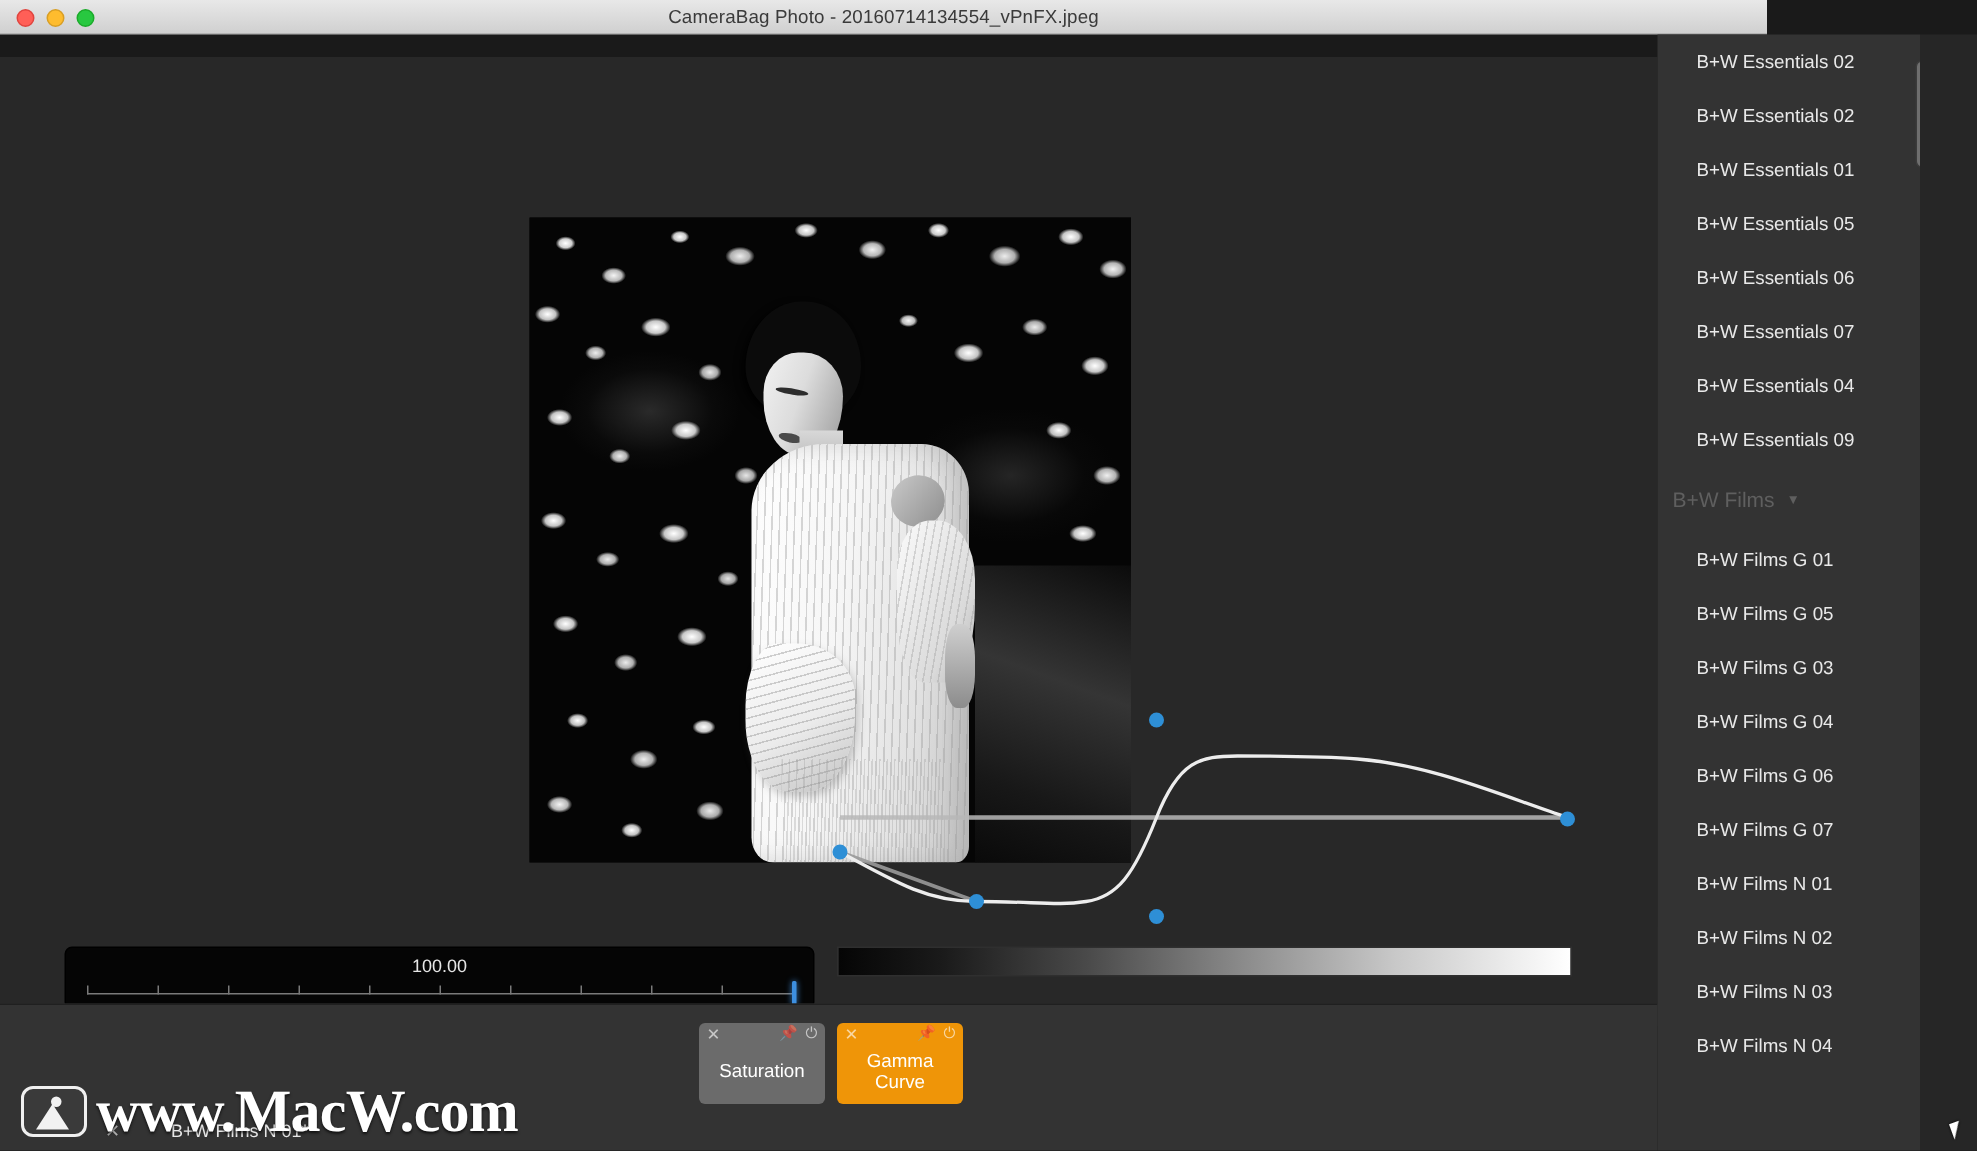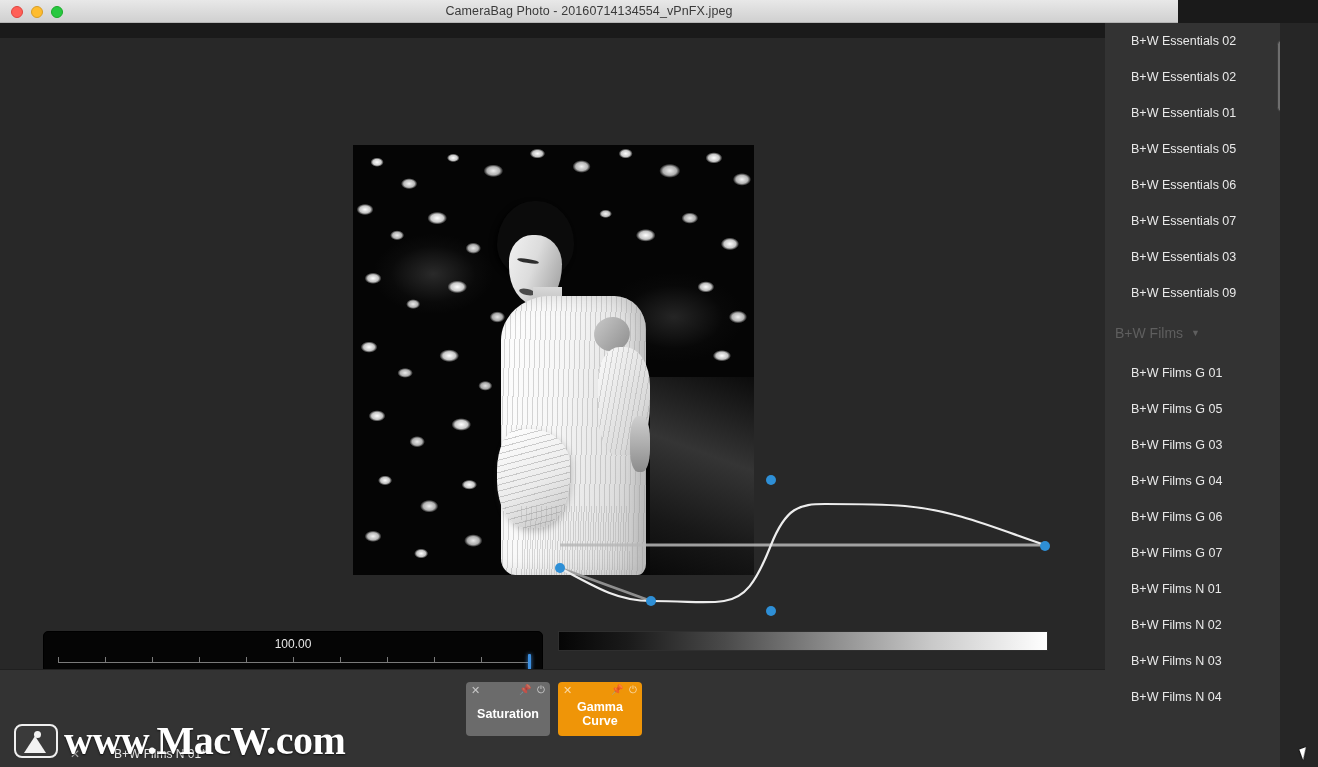--- a/index.html
+++ b/index.html
@@ -163,21 +163,21 @@
   .tile { position:relative; width:84px; height:54px; border-radius:4px;
     display:flex; align-items:center; justify-content:center; text-align:center;
     font-size:12.5px; line-height:14px; color:#fff; padding-top:10px; }
   .tile.gray   { background:#6b6b6b; }
   .tile.orange { background:#ef9508; }
   .tile .icons { position:absolute; left:0; top:0; width:100%; height:16px;
     display:flex; align-items:center; padding:0 5px; }
   .tile .ic { font-size:10px; color:rgba(255,255,255,.62); line-height:1; }
   .tile .ic.x { margin-right:auto; font-size:11px; }
   .tile .ic.pin { margin-right:5px; }
-  .tile-label { display:block;font-weight:bold; }
+  .tile-label { display:block; }
 
   
   #statusbar { position:absolute; left:0; bottom:0; width:1105px; height:26px;
     display:flex; align-items:center; padding-left:70px; gap:6px; }
   #status-x { font-size:12px; color:#b0b0b0; }
   #status-text { font-size:12px; color:#e8e8e8;margin-left:28px; }
   #watermark { position:absolute; left:14px; bottom:6px; display:flex; align-items:center; gap:6px; }
   #wm-logo { width:44px; height:34px; border:2px solid #f0f0f0; border-radius:8px;
     position:relative; overflow:hidden; background:#3a3a3a; }
   #wm-logo:before { content:""; position:absolute; left:8px; bottom:3px; width:0; height:0;
@@ -330,21 +330,21 @@
 </div>
 
 <div id="presets-panel">
   <div id="preset-list">
       <div class="preset-item">B+W Essentials 02</div>
       <div class="preset-item">B+W Essentials 02</div>
       <div class="preset-item">B+W Essentials 01</div>
       <div class="preset-item">B+W Essentials 05</div>
       <div class="preset-item">B+W Essentials 06</div>
       <div class="preset-item">B+W Essentials 07</div>
-      <div class="preset-item">B+W Essentials 03</div>
+      <div class="preset-item">B+W Essentials 04</div>
       <div class="preset-item">B+W Essentials 09</div>
       <div class="preset-group">
         <span>B+W Films</span>
         <span class="group-caret">▼</span>
       </div>
       <div class="preset-item">B+W Films G 01</div>
       <div class="preset-item">B+W Films G 05</div>
       <div class="preset-item">B+W Films G 03</div>
       <div class="preset-item">B+W Films G 04</div>
       <div class="preset-item">B+W Films G 06</div>

